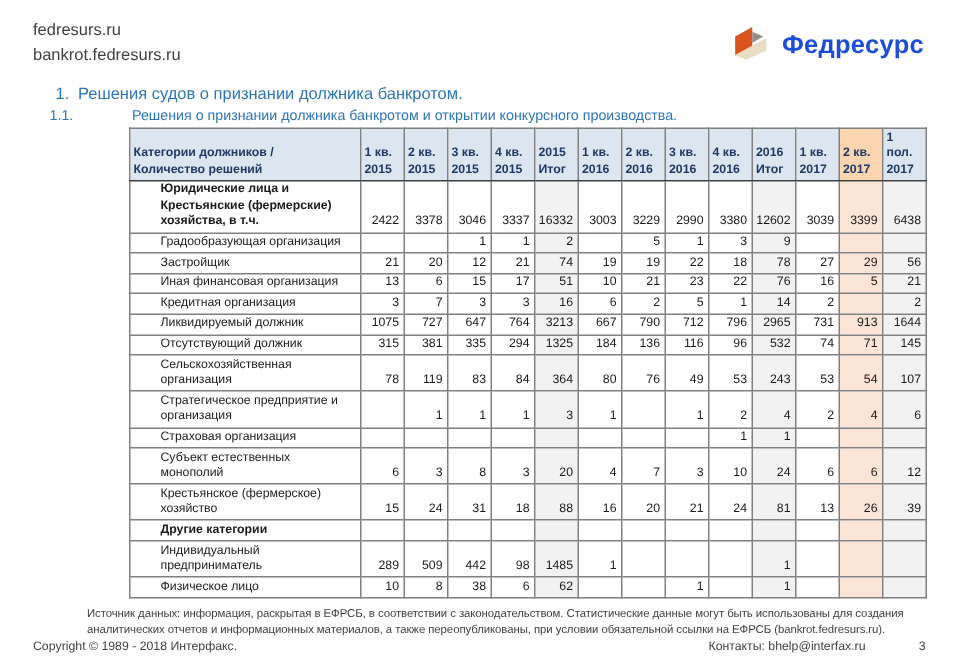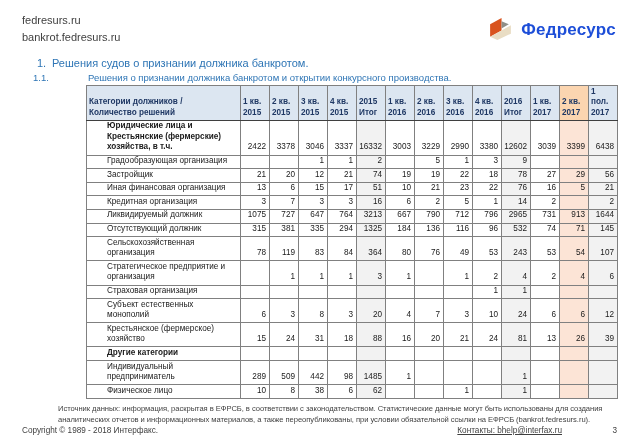--- a/index.html
+++ b/index.html
@@ -33,21 +33,21 @@
   .stats-table td.num{text-align:right;}
   .stats-table .bg-total{background:var(--total-bg);}
   .stats-table .bg-hl{background:var(--hl-bg);}
   .stats-table th.rowlabel{text-align:left;background:#fff;padding-left:20px;}
   .stats-table tr.bold th.rowlabel{font-weight:bold;}
 
   .footnote{position:absolute;top:404px;left:18px;width:597px;font-size:7.6px;line-height:10.5px;
             color:#3f3f3f;letter-spacing:-0.05px;margin-left:40px;}
   .bottom-line{position:absolute;top:426px;left:22px;right:21px;height:12px;font-size:8.2px;color:#3f3f3f;}
   .copyright{position:absolute;left:0;top:0;}
-  .contacts{position:absolute;right:57px;top:0;text-decoration:underline;}
+  .contacts{position:absolute;right:42px;top:0;}
   .page-num{position:absolute;right:2px;top:0;}
 </style>
 </head>
 <body>
 
 <div class="page">
 
   <div class="site-links">
     <div>fedresurs.ru</div>
     <div>bankrot.fedresurs.ru</div>

